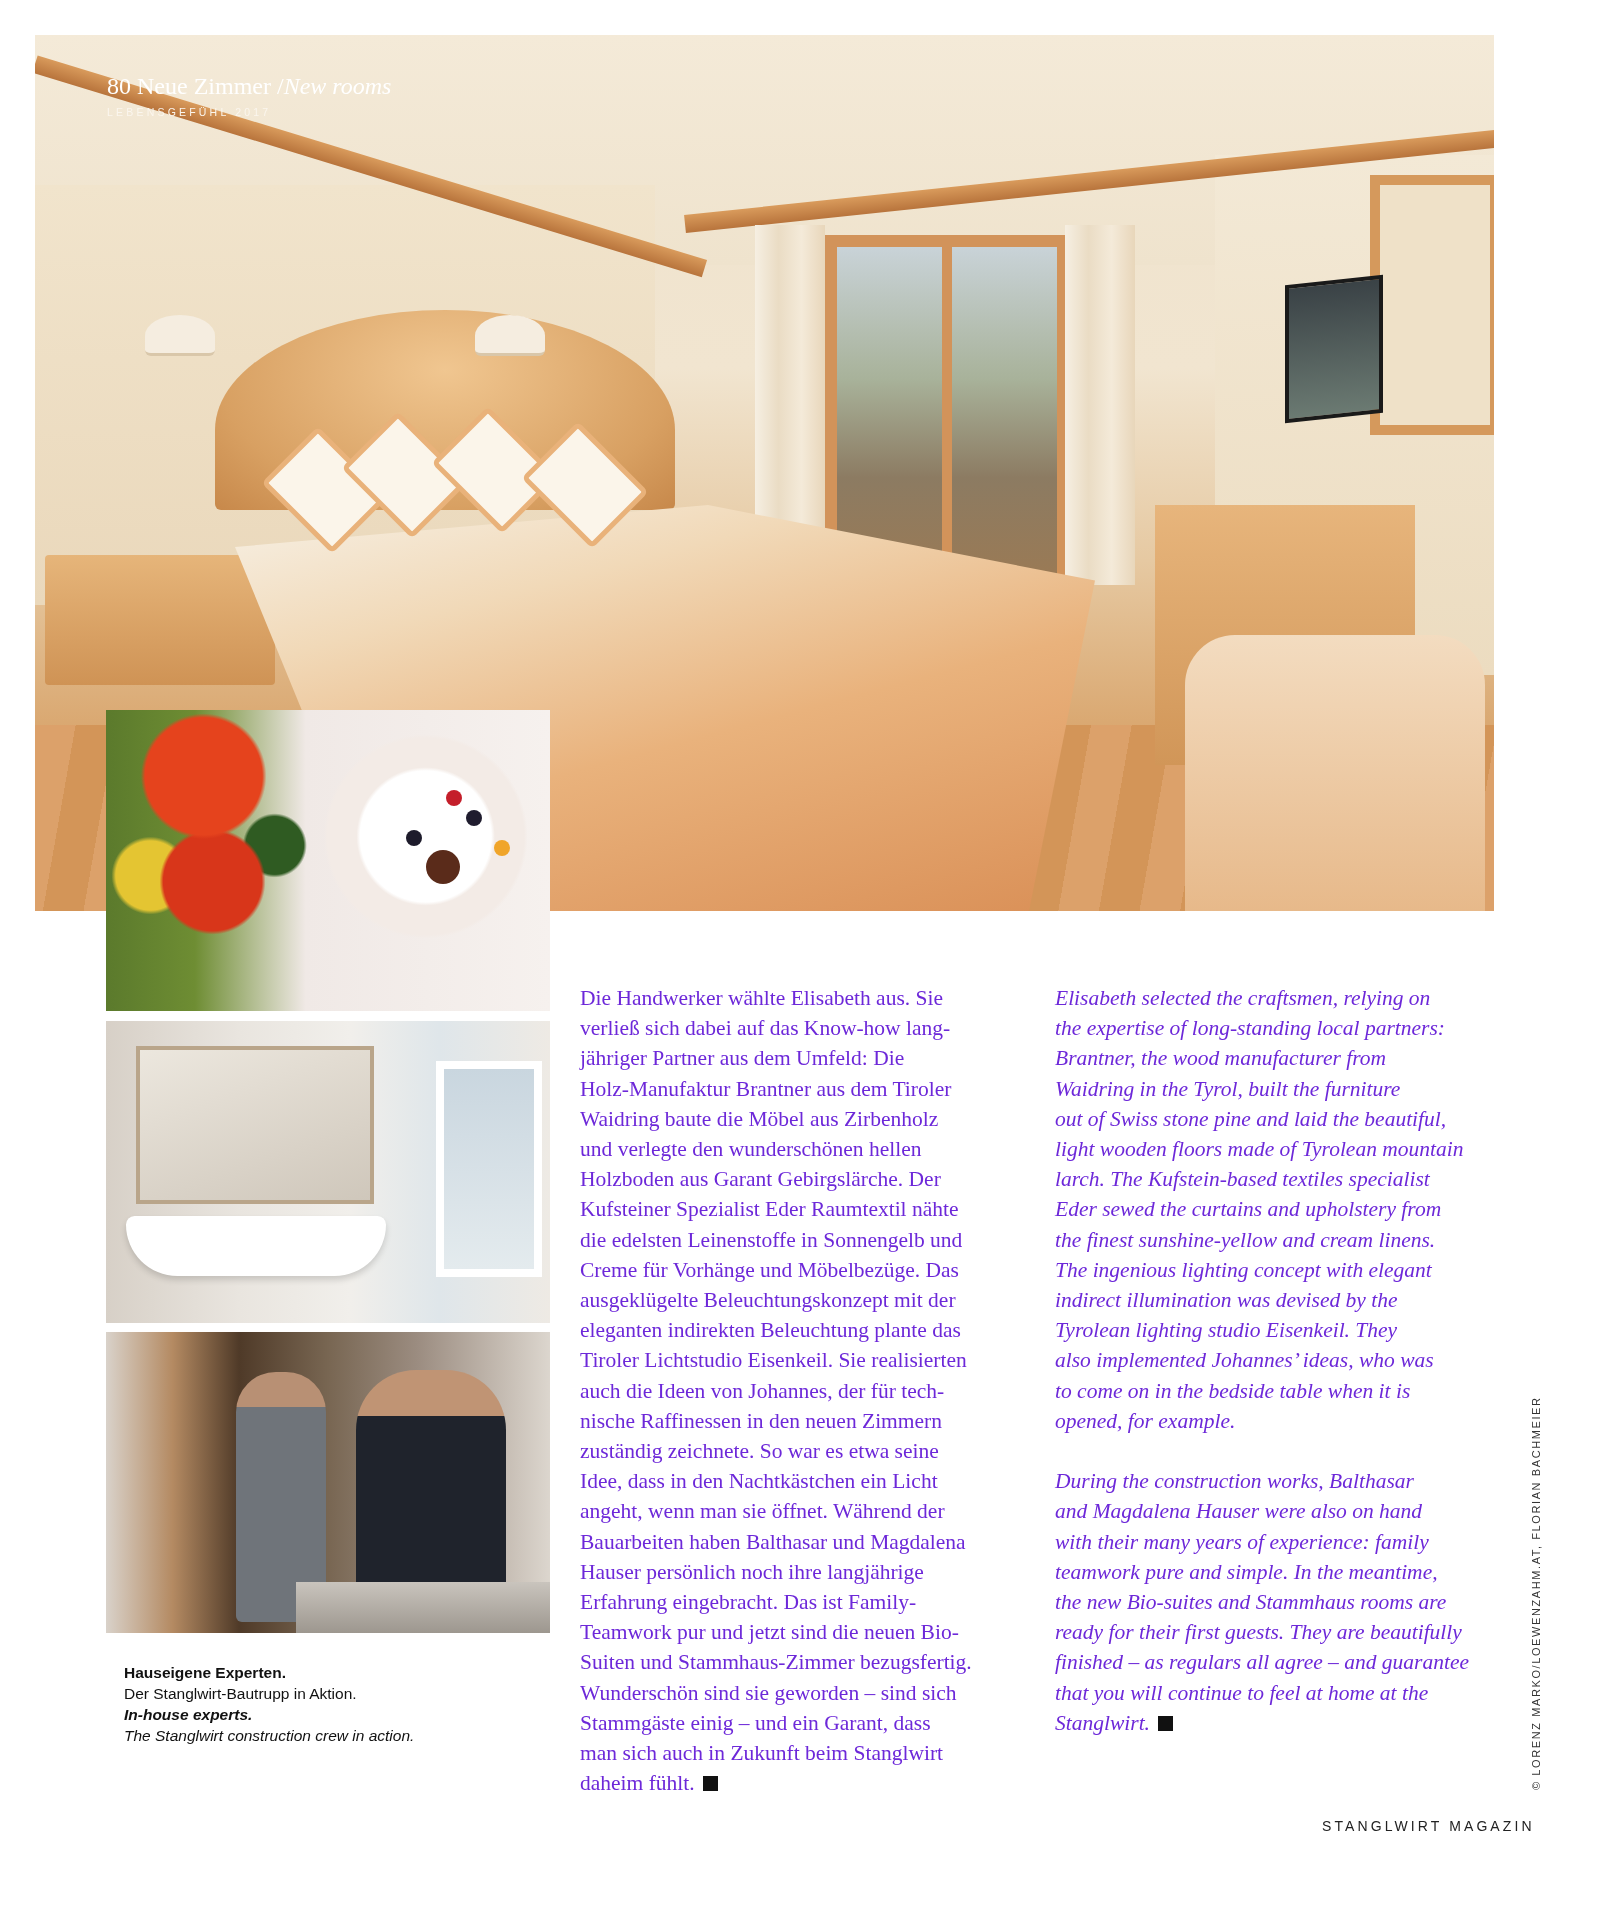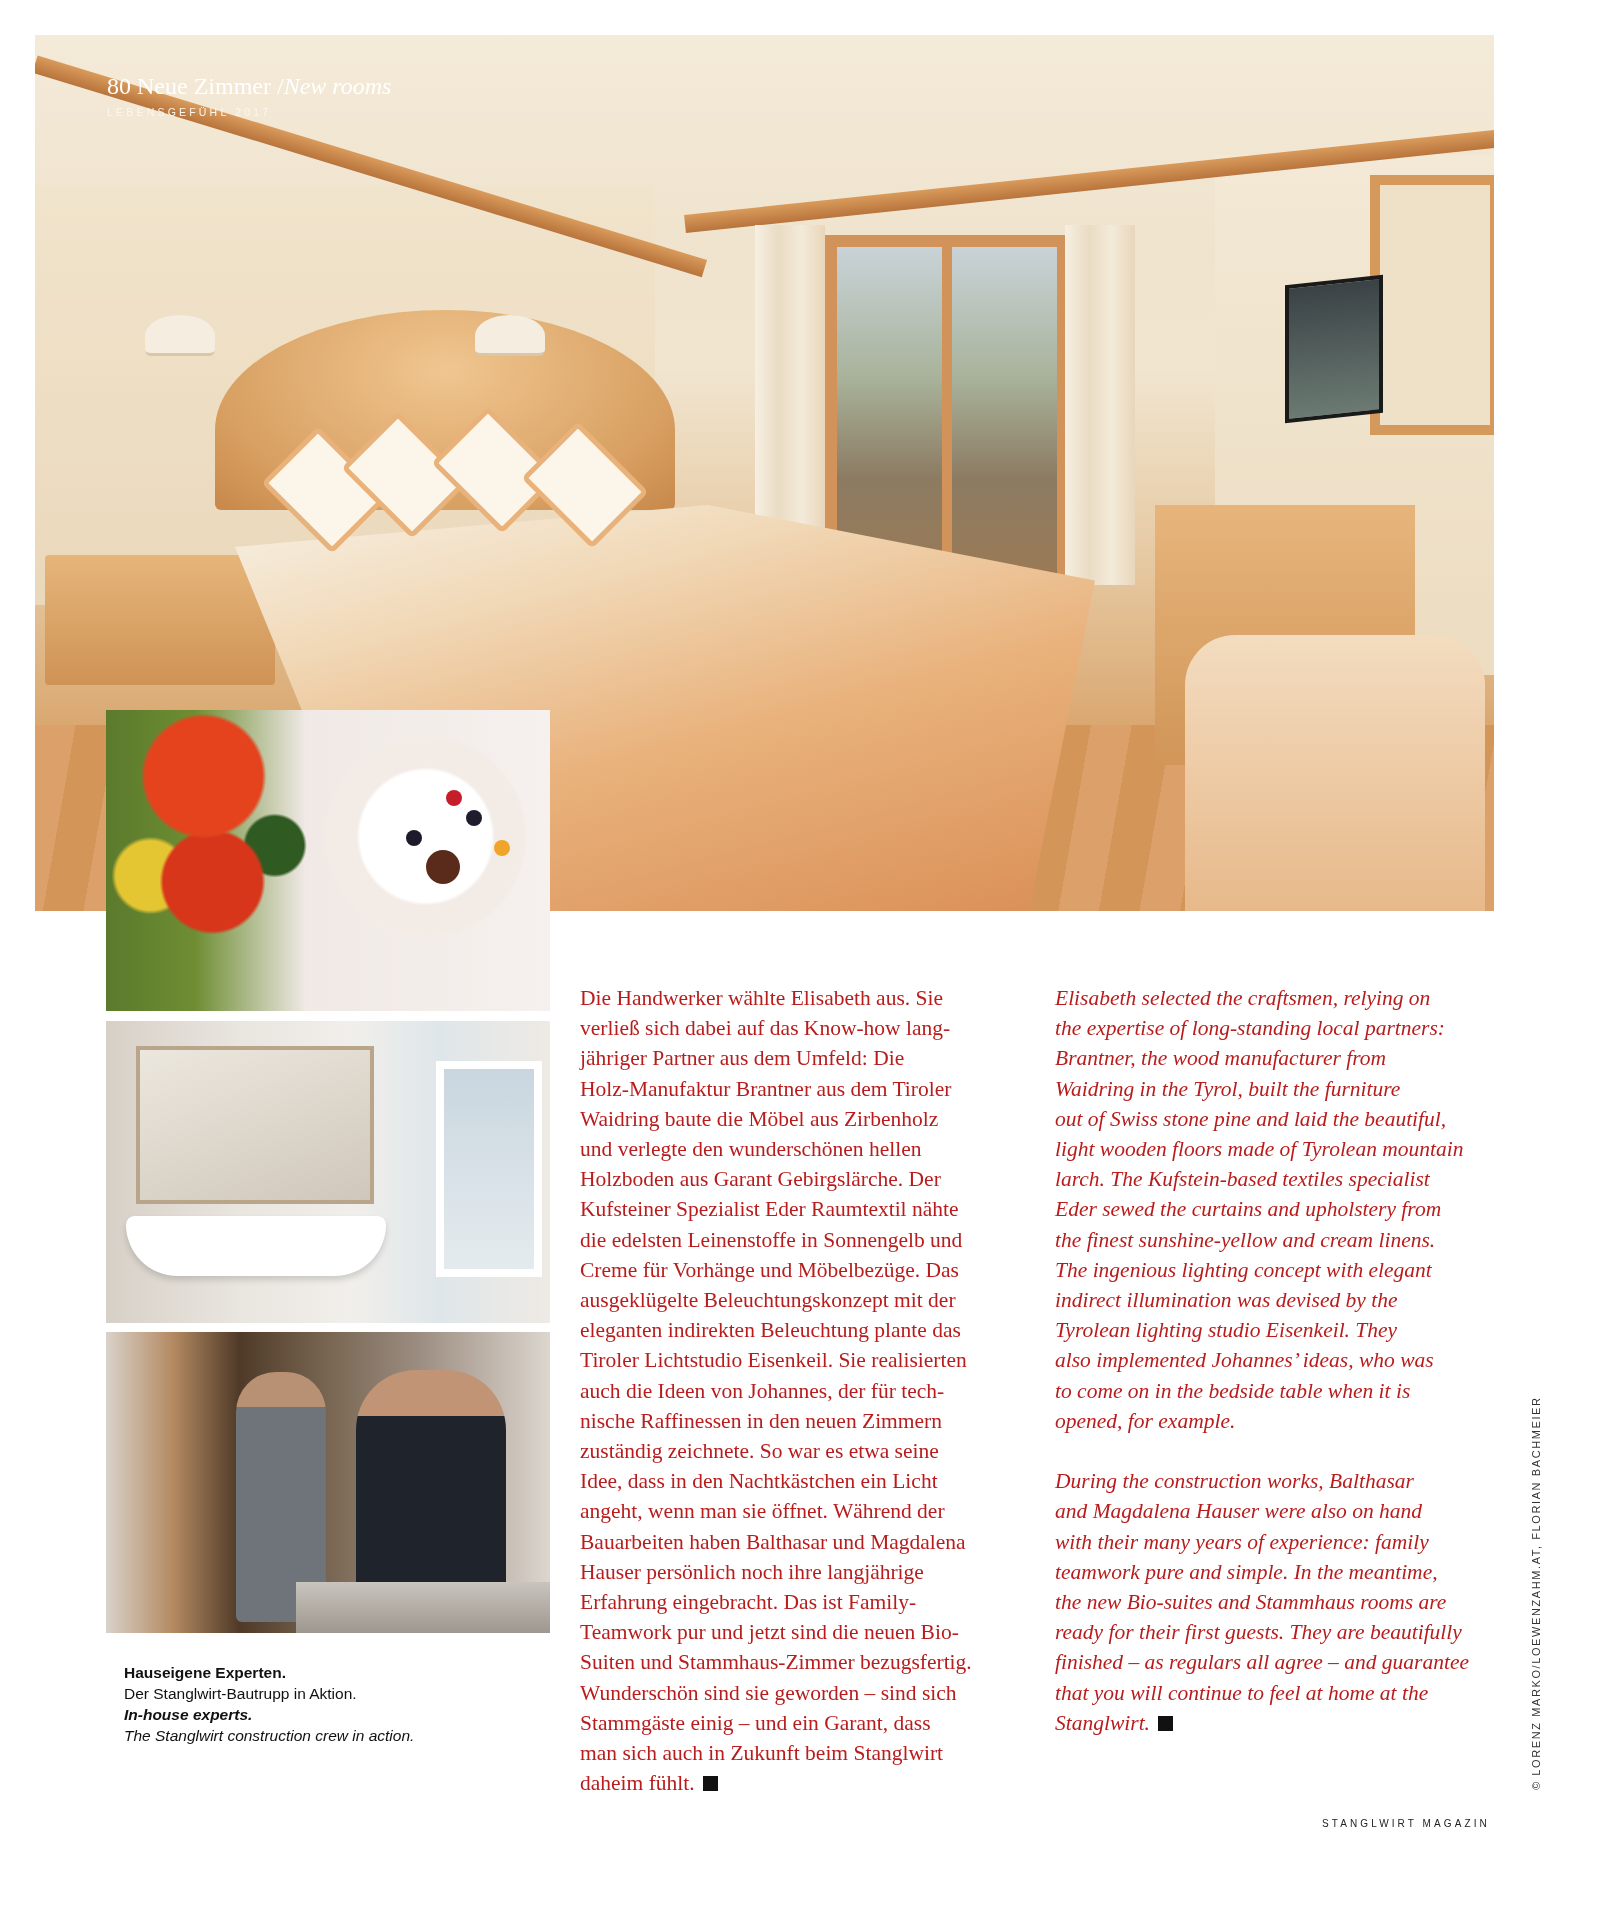--- a/index.html
+++ b/index.html
@@ -80,32 +80,32 @@
           background:linear-gradient(180deg,#c9c4bd,#9d978f); }
 
   
   .caption { position:absolute; left:124px; width:432px; top:1662px; text-align:left;
           font-family:Liberation Sans, sans-serif; font-size:15.5px; line-height:21px; color:#111; }
   .caption .b { font-weight:bold; }
   .caption .bi { font-weight:bold; font-style:italic; }
   .caption .i { font-style:italic; }
 
   
-  .col { position:absolute; top:983px; font-size:21.5px; line-height:30.2px; color:#b91c1c; white-space:nowrap; }
+  .col { position:absolute; top:983px; font-size:21.5px; line-height:30.2px; color:#6d28d9; white-space:nowrap; }
   .col-de { left:580px; }
   .col-en { left:1055px; font-style:italic; }
   .col .line { display:block; }
   .col .gap { display:block; height:30.2px; }
   .endmark { display:inline-block; width:15px; height:15px; background:#111; margin-left:8px; vertical-align:-1px; }
 
   
   .credit { position:absolute; left:1530px; top:1790px; transform-origin:left top; transform:rotate(-90deg);
           font-family:"Liberation Sans", sans-serif; font-size:11px; letter-spacing:1.6px; color:#333; white-space:nowrap; }
   .footer { position:absolute; left:1322px; top:1818px; font-family:"Liberation Sans", sans-serif;
-          font-size:10px; letter-spacing:3.1px; color:#222; white-space:nowrap; }
+          font-size:14px; letter-spacing:3.1px; color:#222; white-space:nowrap; }
 </style>
 </head>
 <body>
 
 <div class="hero">
   <div class="ceiling"></div>
   <div class="wall-left"></div>
   <div class="wall-right"></div>
   <div class="beam" style="left:0;top:20px;width:700px;transform:rotate(17deg);"></div>
   <div class="beam" style="left:650px;top:180px;width:820px;transform:rotate(-6deg);"></div>

